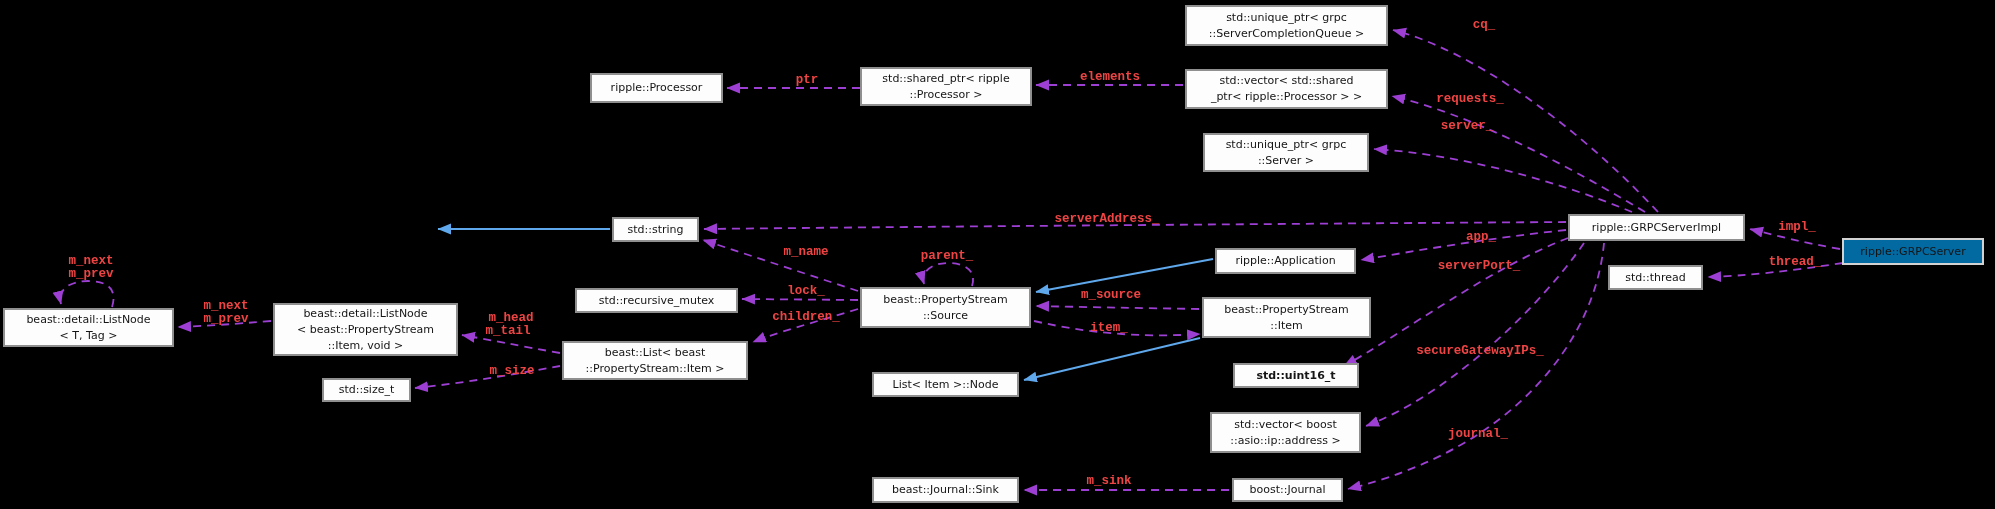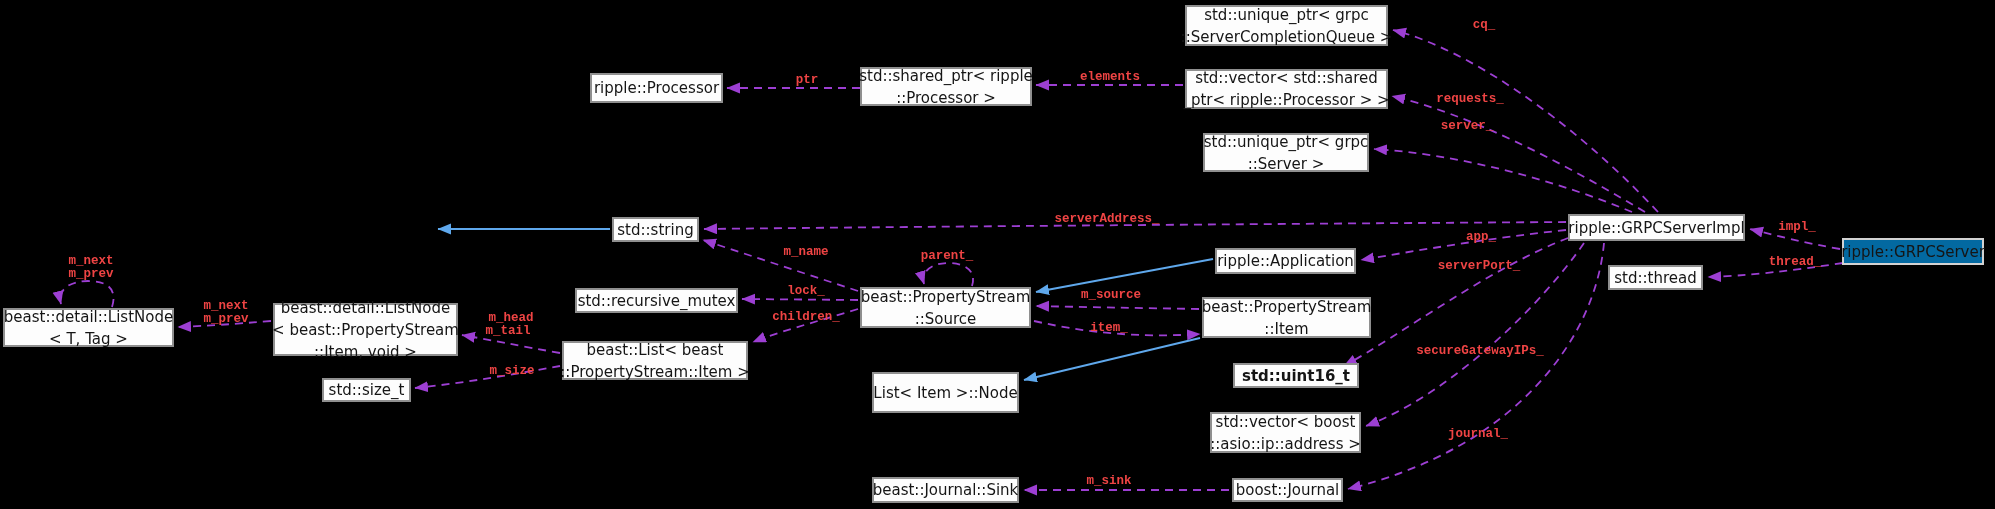--- a/index.html
+++ b/index.html
@@ -13,25 +13,24 @@
   #edge-svg{position:absolute;left:0;top:0;z-index:1;}
   #label-layer,#node-layer{position:absolute;left:0;top:0;width:100%;height:100%;z-index:2;pointer-events:none;}
   #node-layer{z-index:3;}
   .node{
     position:absolute;
     box-sizing:border-box;
     background:#fdfdfd;
     border:2px solid #8f8f8f;
     color:#151515;
     display:flex;flex-direction:column;justify-content:center;align-items:center;
-    font-size:15px;line-height:16px;
+    font-size:11px;line-height:16px;
     white-space:nowrap;
     pointer-events:auto;
     cursor:pointer;
-    gap:6px;
   }
   .node.highlight{
     background:#0369a1;
     border:2px solid #d2d2d2;
   }
   .edge-label{
     position:absolute;
     transform:translate(-50%,-50%);
     color:#ef4444;
     font-size:12.5px;
@@ -160,21 +159,21 @@
         <div class="node-line">beast::List&lt; beast</div>
         <div class="node-line">::PropertyStream::Item &gt;</div>
       </div>
       <div class="node" style="left: 322px; top: 378px; width: 89px; height: 24px;">
         <div class="node-line">std::size_t</div>
       </div>
       <div class="node" style="left: 860px; top: 287px; width: 171px; height: 41px;">
         <div class="node-line">beast::PropertyStream</div>
         <div class="node-line">::Source</div>
       </div>
-      <div class="node" style="left: 872px; top: 372px; width: 147px; height: 41px; text-align: right;">
+      <div class="node" style="left: 872px; top: 372px; width: 147px; height: 25px; text-align: right;">
         <div class="node-line">List&lt; Item &gt;::Node</div>
       </div>
       <div class="node" style="left: 1215px; top: 248px; width: 141px; height: 26px;">
         <div class="node-line">ripple::Application</div>
       </div>
       <div class="node" style="left: 1202px; top: 297px; width: 169px; height: 41px;">
         <div class="node-line">beast::PropertyStream</div>
         <div class="node-line">::Item</div>
       </div>
       <div class="node" style="left: 1233px; top: 363px; width: 126px; height: 25px; font-weight: bold;">

